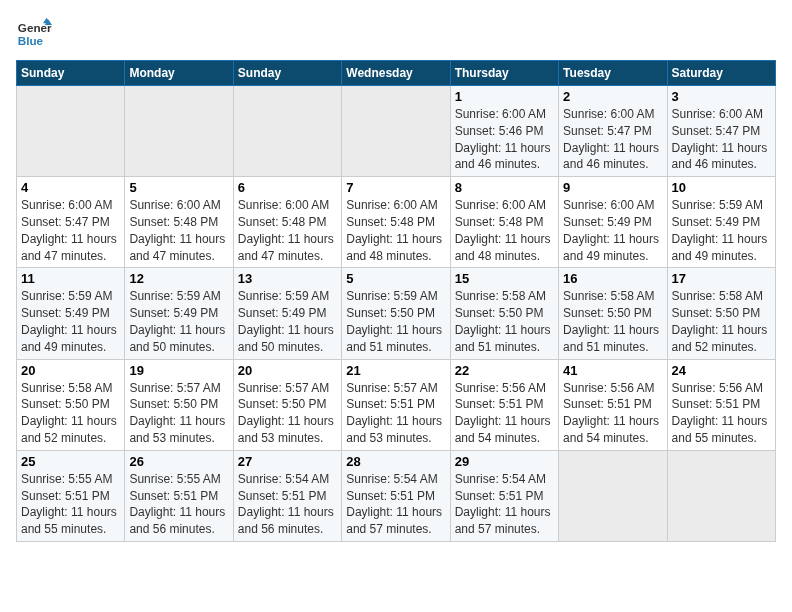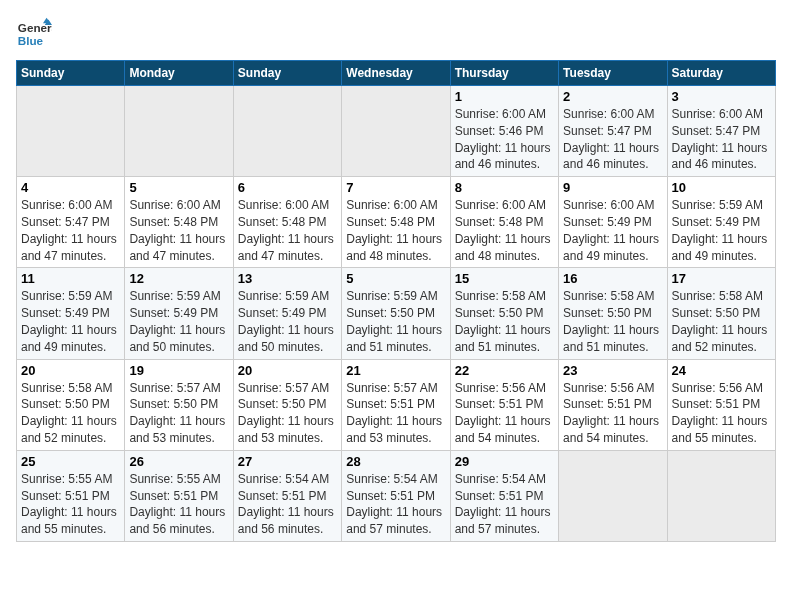--- a/index.html
+++ b/index.html
@@ -204,21 +204,21 @@
         </td>
         <td>
           <span class="day-number">21</span>
           <div class="day-info">Sunrise: 5:57 AM<br>Sunset: 5:51 PM<br>Daylight: 11 hours and 53 minutes.</div>
         </td>
         <td>
           <span class="day-number">22</span>
           <div class="day-info">Sunrise: 5:56 AM<br>Sunset: 5:51 PM<br>Daylight: 11 hours and 54 minutes.</div>
         </td>
         <td>
-          <span class="day-number">23</span>
+          <span class="day-number">41</span>
           <div class="day-info">Sunrise: 5:56 AM<br>Sunset: 5:51 PM<br>Daylight: 11 hours and 54 minutes.</div>
         </td>
         <td>
           <span class="day-number">24</span>
           <div class="day-info">Sunrise: 5:56 AM<br>Sunset: 5:51 PM<br>Daylight: 11 hours and 55 minutes.</div>
         </td>
       </tr>
       <tr>
         <td>
           <span class="day-number">25</span>

